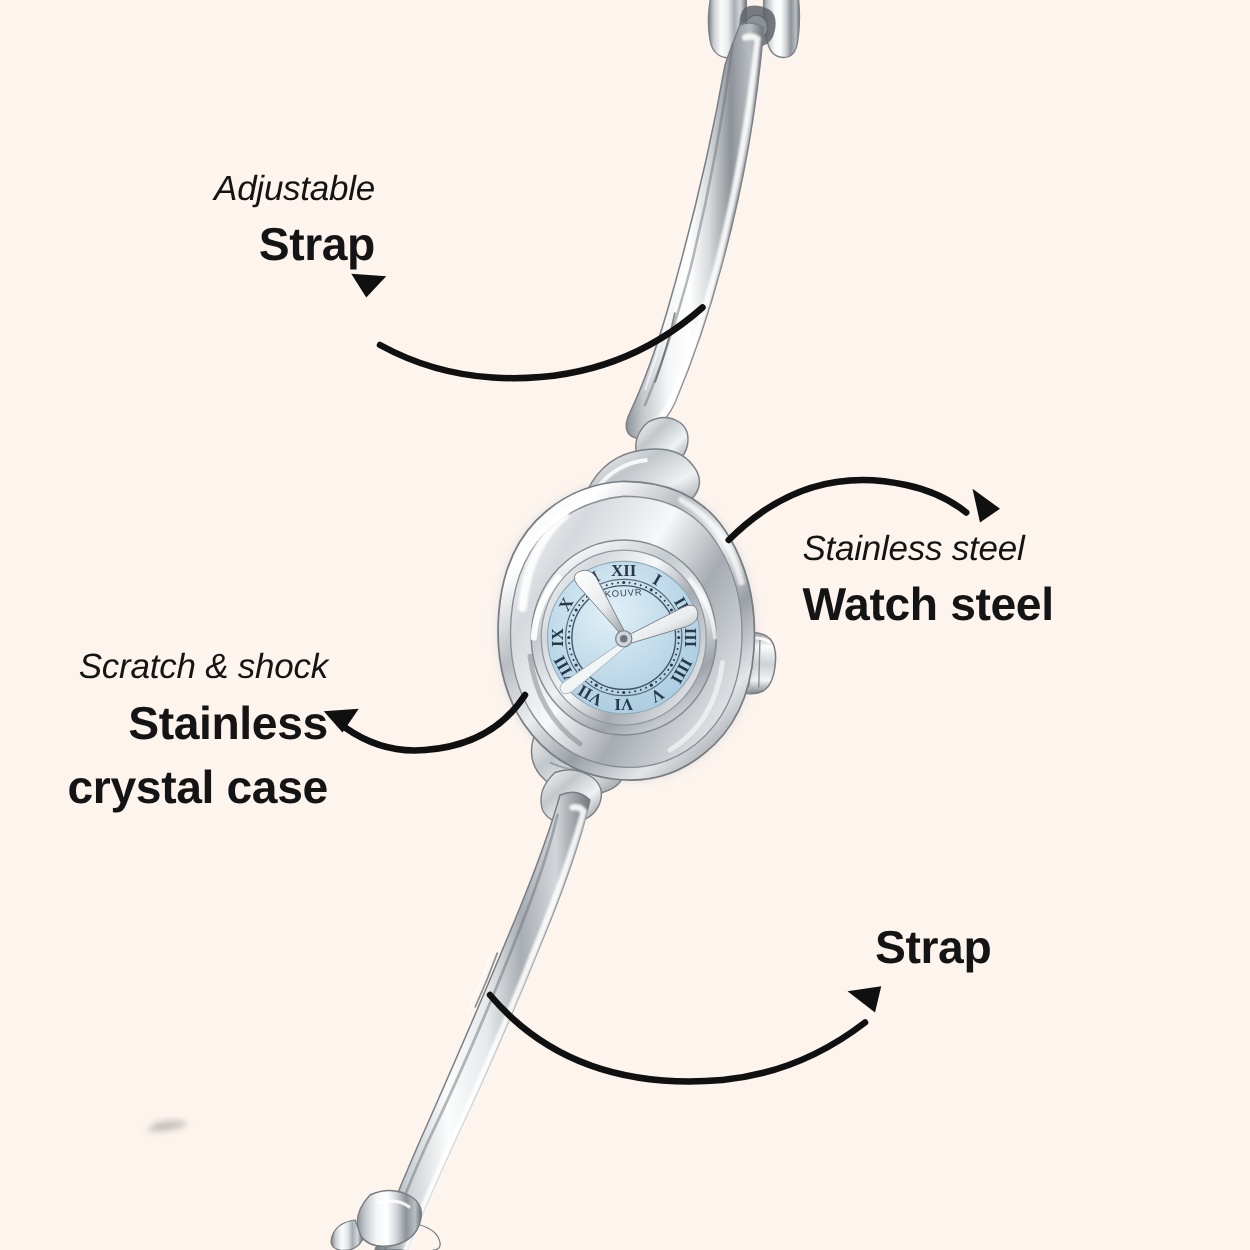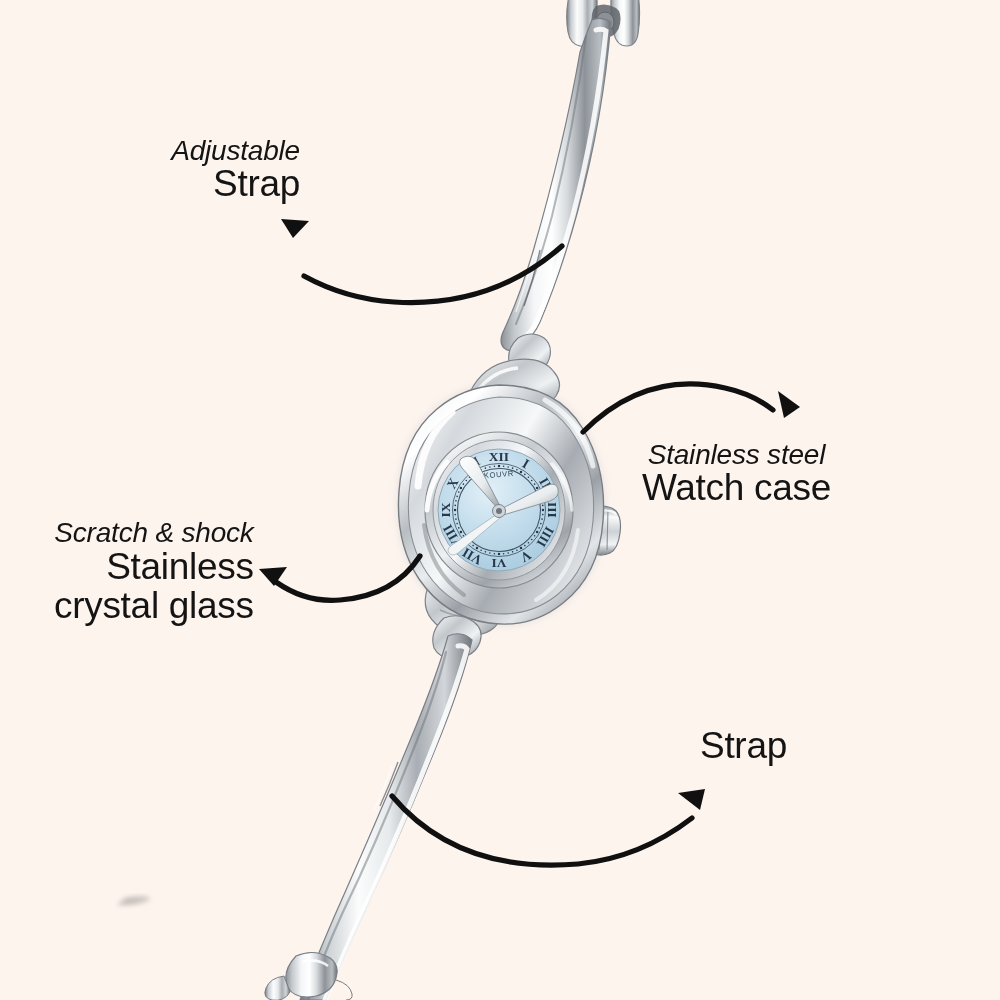--- a/index.html
+++ b/index.html
@@ -31,27 +31,28 @@
     white-space: nowrap;
   }
   .callout .lead {
     font-style: italic;
     font-weight: 400;
     font-size: 28px;
     letter-spacing: -0.2px;
     display: block;
   }
   .callout .main {
-    font-weight: 400;
+    font-weight: 700;
     font-size: 37px;
     letter-spacing: -0.3px;
     display: block;
+    margin-top: 12px;
   }
   #callout-strap      { left: 10px;  top: 136px; width: 290px; text-align: right; }
-  #callout-case       { left: 642px; top: 440px; text-align: center; }
+  #callout-case       { left: 642px; top: 424px; text-align: left; }
   #callout-crystal    { left: 54px;  top: 518px; text-align: right; }
   #callout-vintage    { left: 700px; top: 727px; text-align: left; }
   #callout-crystal .main { line-height: 1.06; }
 </style>
 </head>
 <body>
 
 <div id="stage">
 
   <svg id="artwork" viewBox="0 0 1000 1000">
@@ -377,26 +378,26 @@
     </g>
   </svg>
 
   <div class="callout" id="callout-strap">
     <span class="lead">Adjustable</span>
     <span class="main">Strap</span>
   </div>
 
   <div class="callout" id="callout-case">
     <span class="lead">Stainless steel</span>
-    <span class="main">Watch case</span>
+    <span class="main">Watch steel</span>
   </div>
 
   <div class="callout" id="callout-crystal">
     <span class="lead">Scratch &amp; shock</span>
     <span class="main">Stainless</span>
-    <span class="main">crystal glass</span>
+    <span class="main">crystal case</span>
   </div>
 
   <div class="callout" id="callout-vintage">
     <span class="main">Strap</span>
   </div>
 
 </div>
 
 </body></html>

